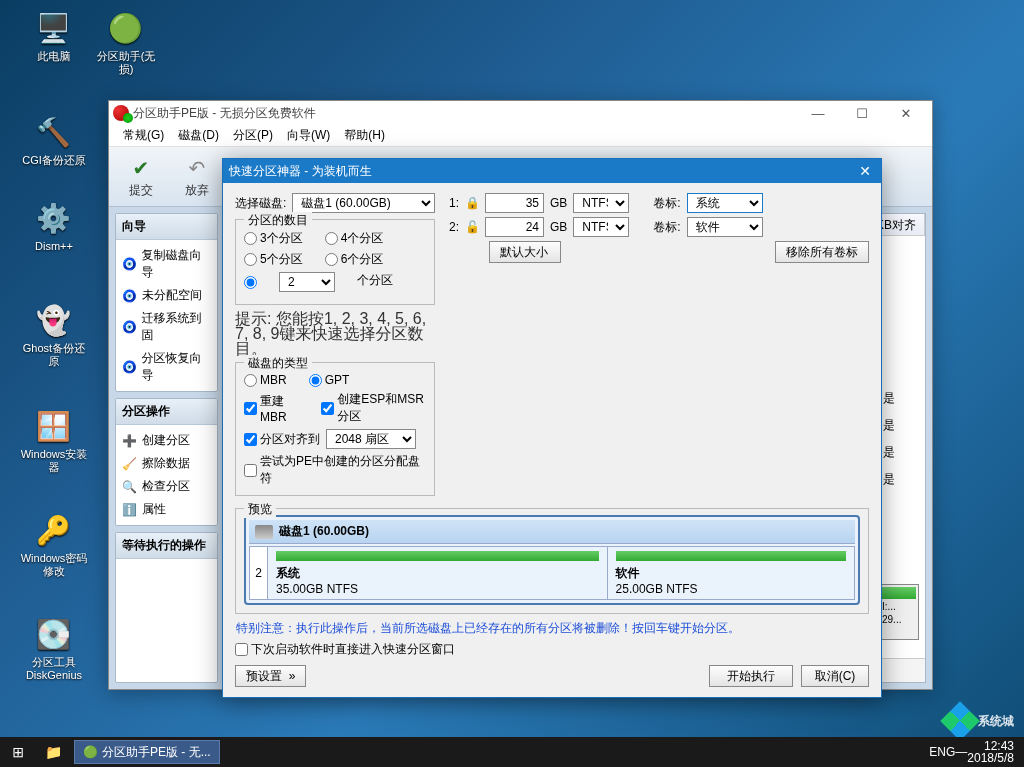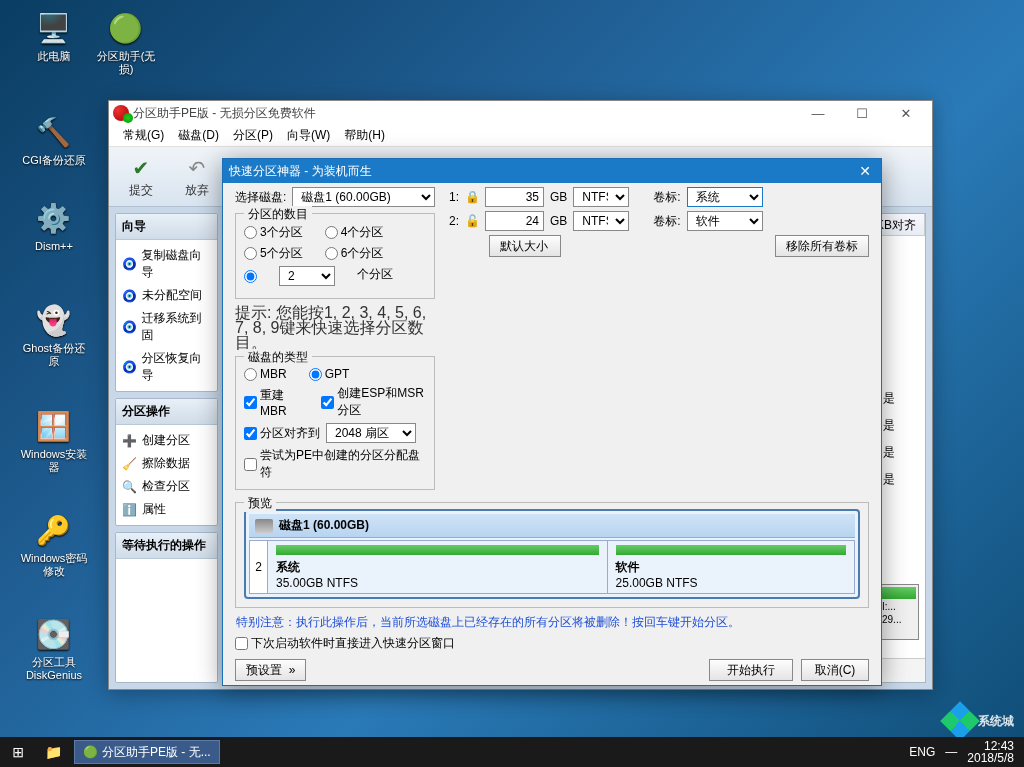--- a/index.html
+++ b/index.html
@@ -6,21 +6,21 @@
 body{width:1024px;height:767px;overflow:hidden;background:linear-gradient(135deg,#0a3d62 0%,#1e5a8e 30%,#2a7ab8 60%,#0f4c75 100%);position:relative;}
 
 .desktop{position:absolute;inset:0;}
 .desktop-icon{position:absolute;width:72px;text-align:center;color:#fff;text-shadow:0 1px 2px #000;cursor:pointer;}
 .desktop-icon .ico{width:40px;height:40px;margin:0 auto 2px;display:flex;align-items:center;justify-content:center;font-size:28px;}
 .desktop-icon .lbl{font-size:11px;line-height:13px;}
 
 .taskbar{position:absolute;left:0;right:0;bottom:0;height:30px;background:#1a1a1a;display:flex;align-items:center;color:#fff;}
 .taskbar .start{width:36px;height:30px;display:flex;align-items:center;justify-content:center;font-size:14px;}
 .taskbar .task-btn{height:24px;margin:0 2px;padding:0 8px;background:#3a5a8a;border:1px solid #5a7aaa;display:flex;align-items:center;color:#fff;font-size:11px;}
-.taskbar .tray{margin-left:auto;display:flex;align-items:center;gap:10px;padding-right:10px;font-size:11px;}
+.taskbar .tray{margin-left:auto;display:flex;align-items:center;gap:0;padding-right:10px;font-size:11px;}
 .watermark{position:absolute;right:10px;bottom:32px;color:rgba(255,255,255,.85);font-size:22px;font-weight:700;display:flex;align-items:center;gap:4px;}
 .watermark .logo{width:28px;height:28px;background:conic-gradient(#1ec96b 0 25%,#1aa0e8 0 50%,#1ec96b 0 75%,#1aa0e8 0);transform:rotate(45deg);}
 
 .window{position:absolute;left:108px;top:100px;width:825px;height:590px;background:#fff;border:1px solid #888;box-shadow:0 4px 20px rgba(0,0,0,.3);display:flex;flex-direction:column;}
 .titlebar{height:24px;background:#fff;display:flex;align-items:center;padding:0 4px;}
 .titlebar .ico{width:16px;height:16px;margin-right:4px;background:radial-gradient(circle at 30% 30%,#e33,#a00);border-radius:50%;position:relative;}
 .titlebar .ico::after{content:"";position:absolute;right:-4px;bottom:-2px;width:10px;height:10px;background:radial-gradient(circle,#2c2,#090);border-radius:50%;}
 .titlebar .t{color:#444;font-size:12px;}
 .winbtns{margin-left:auto;display:flex;}
 .winbtns span{width:44px;height:22px;display:flex;align-items:center;justify-content:center;color:#555;cursor:pointer;font-size:13px;}
@@ -45,21 +45,21 @@
 .disk-bar{border:1px solid #888;background:#f0f0f0;padding:2px;height:56px;position:relative;}
 .disk-bar .fill{height:12px;background:linear-gradient(#6c6,#3a3);}
 .disk-bar .dlbl{font-size:10px;padding-top:2px;}
 .legend{position:absolute;left:0;right:0;bottom:0;height:24px;border-top:1px solid #ccc;display:flex;align-items:center;justify-content:center;gap:60px;background:#f4f4f4;}
 .legend span{display:flex;align-items:center;gap:4px;}
 .legend .sw{width:12px;height:12px;border:1px solid #888;display:inline-block;}
 
 .dialog{position:absolute;left:222px;top:158px;width:660px;background:#f0f0f0;border:1px solid #1a6eb8;box-shadow:0 4px 24px rgba(0,0,0,.4);}
 .dlg-title{height:24px;background:#1a7ac8;color:#fff;display:flex;align-items:center;padding:0 6px;}
 .dlg-title .cls{margin-left:auto;width:20px;text-align:center;cursor:pointer;font-size:14px;}
-.dlg-body{padding:4px 12px;}
+.dlg-body{padding:10px 12px;}
 .row{display:flex;align-items:center;gap:6px;margin-bottom:4px;}
 select,input[type=text]{border:1px solid #888;background:#fff;height:20px;padding:0 4px;font-size:12px;}
 .fieldset{border:1px solid #bbb;margin:6px 0;padding:6px 8px 8px;position:relative;}
 .fieldset .legend-t{position:absolute;top:-8px;left:8px;background:#f0f0f0;padding:0 4px;}
 .radio-row{display:flex;gap:22px;margin:4px 0;}
 .btn{border:1px solid #888;background:linear-gradient(#fdfdfd,#e4e4e4);padding:1px 10px;height:22px;cursor:pointer;display:inline-flex;align-items:center;}
 .top-split{display:flex;gap:14px;}
 .col-l{width:200px;}
 .col-r{flex:1;}
 .part-row{display:flex;align-items:center;gap:6px;margin-bottom:4px;}

